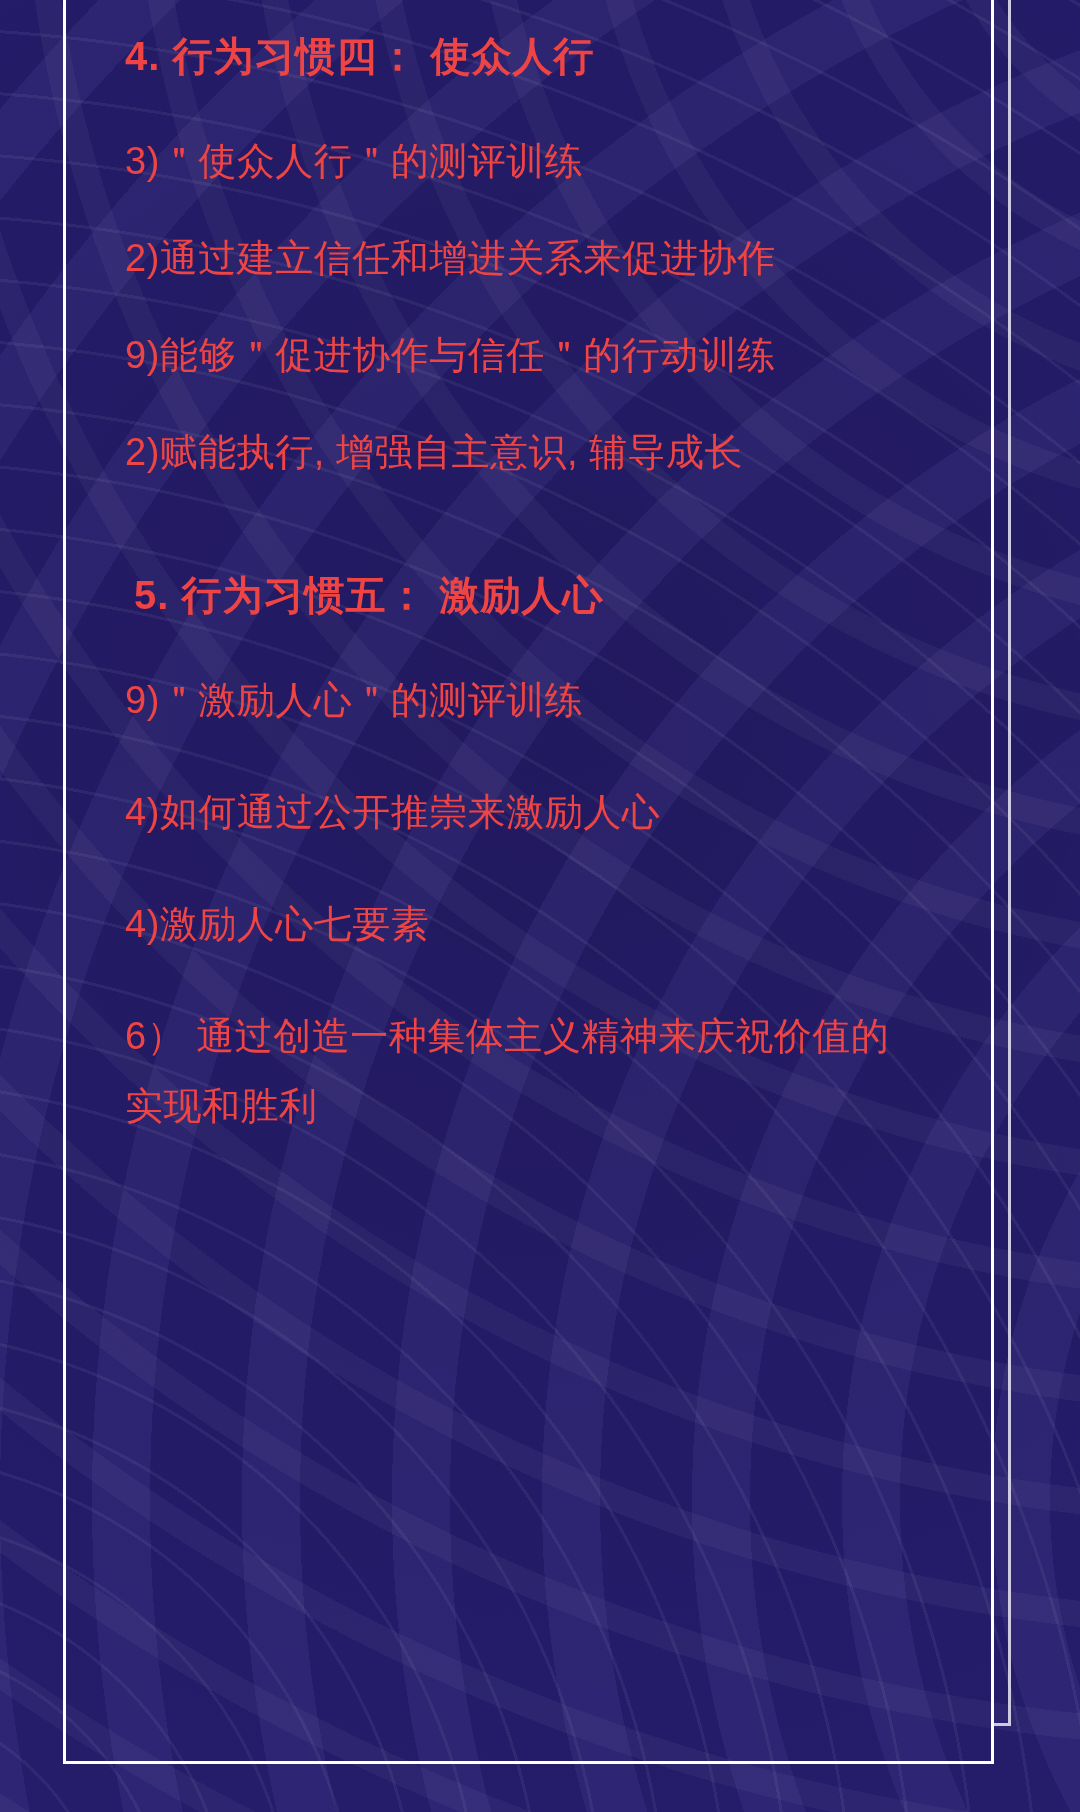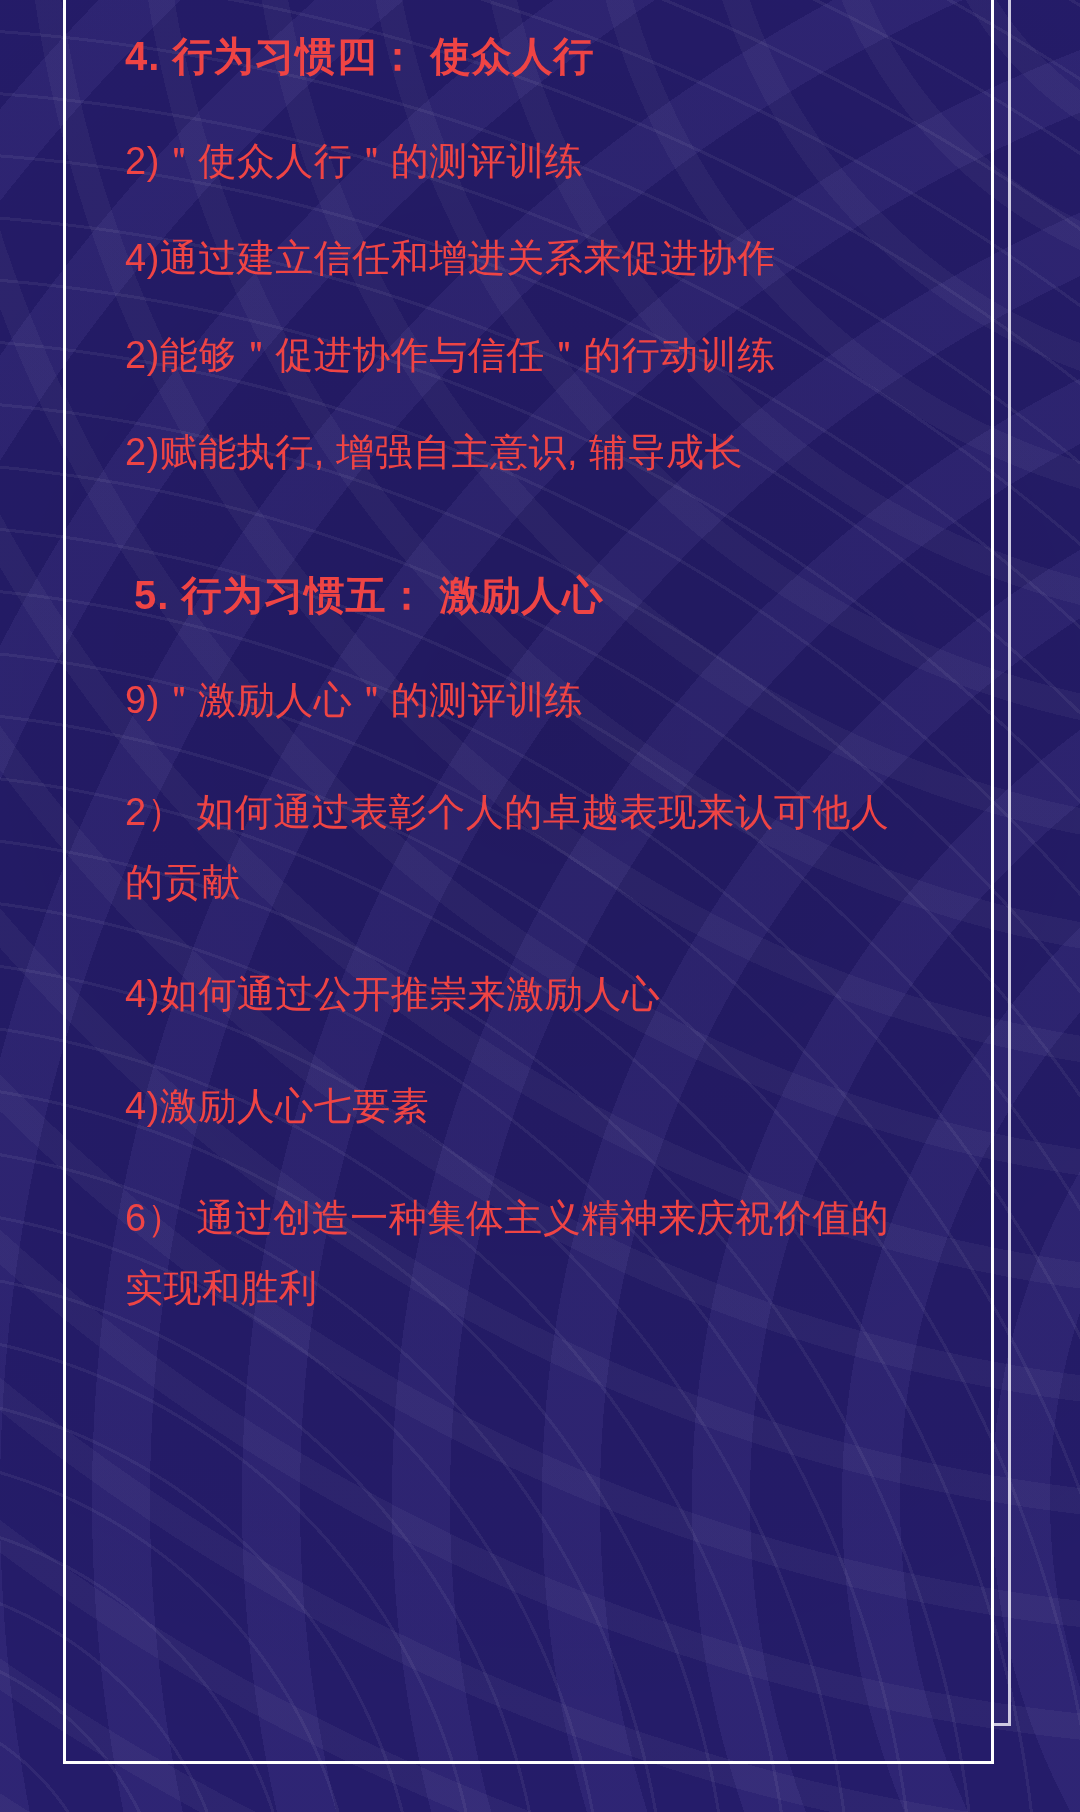--- a/index.html
+++ b/index.html
@@ -83,26 +83,25 @@
 <body>
 
 <div class="page">
   <div class="bg-pattern"></div>
   <div class="frame-main"></div>
   <div class="frame-shadow"></div>
 
   <div class="content">
     <h2 class="heading">4. 行为习惯四： 使众人行</h2>
 
-    <p class="item secA">2)＂使众人行＂的测评训练</p>
-    <p class="item secA">4)通过建立信任和增进关系来促进协作</p>
-    <p class="item secA">2)能够＂促进协作与信任＂的行动训练</p>
+    <p class="item secA">3)＂使众人行＂的测评训练</p>
+    <p class="item secA">2)通过建立信任和增进关系来促进协作</p>
+    <p class="item secA">9)能够＂促进协作与信任＂的行动训练</p>
     <p class="item secA">2)赋能执行, 增强自主意识, 辅导成长</p>
 
     <h2 class="heading heading2">5. 行为习惯五： 激励人心</h2>
 
     <p class="item secB">9)＂激励人心＂的测评训练</p>
-    <p class="item secB">2） 如何通过表彰个人的卓越表现来认可他人的贡献</p>
     <p class="item secB">4)如何通过公开推崇来激励人心</p>
     <p class="item secB">4)激励人心七要素</p>
     <p class="item secB">6） 通过创造一种集体主义精神来庆祝价值的实现和胜利</p>
   </div>
 </div>
 
 </body></html>

